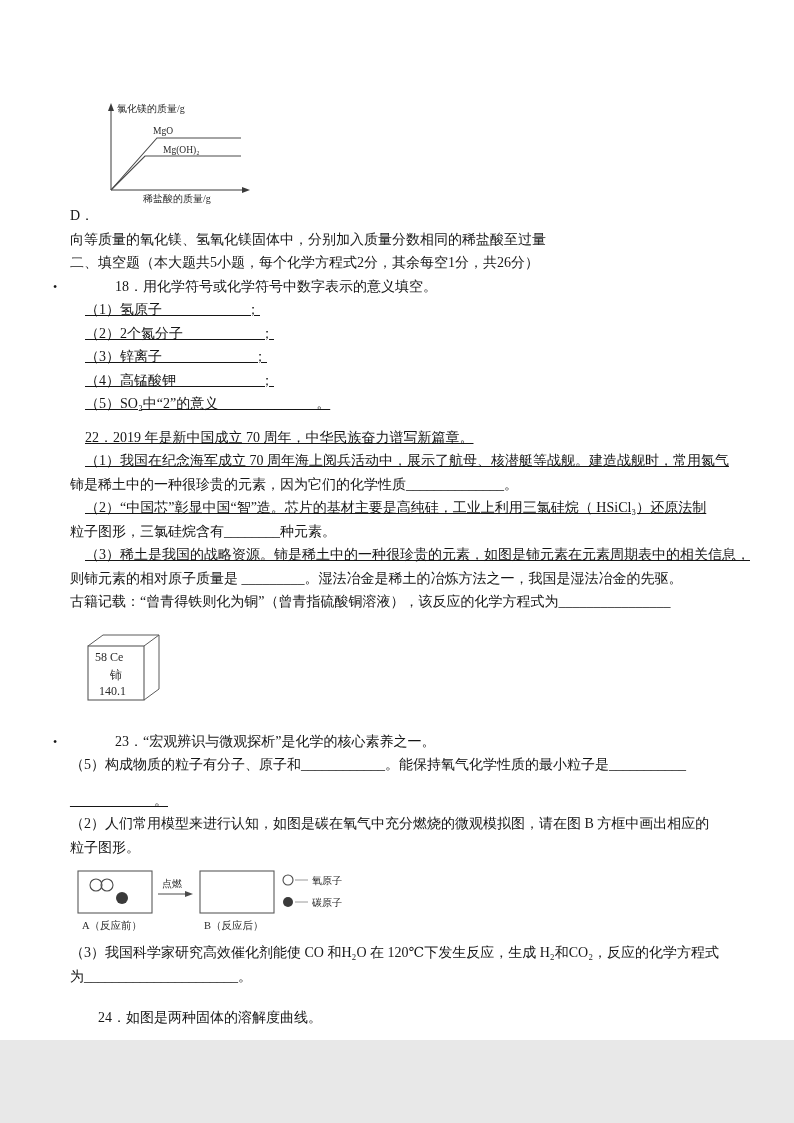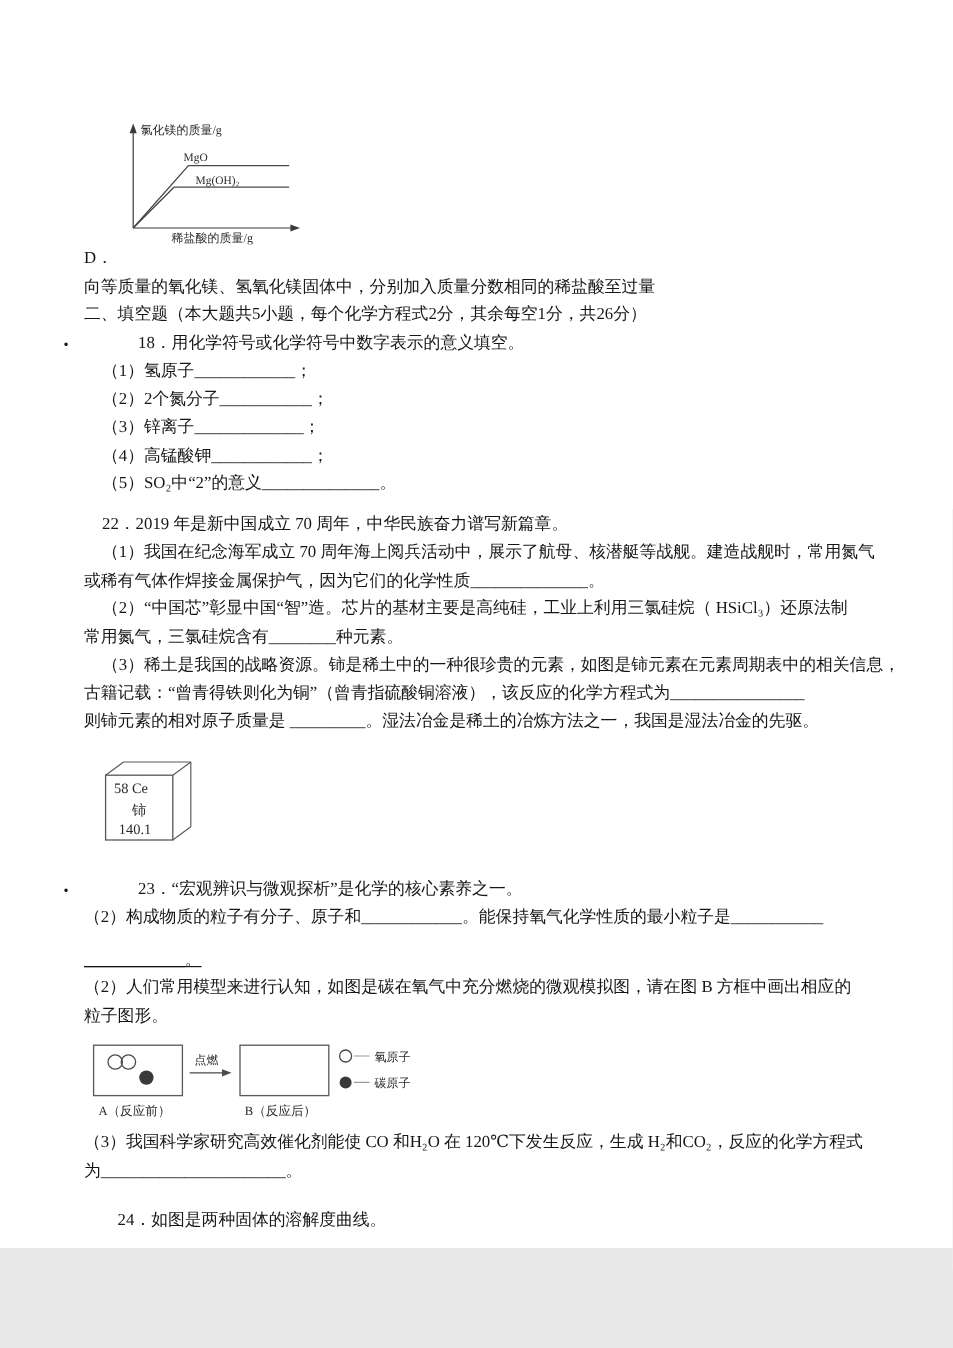--- a/index.html
+++ b/index.html
@@ -4,21 +4,21 @@
 <style>
   * { margin:0; padding:0; box-sizing:border-box; }
   html,body { background:#e8e8e8; }
   .page {
     width:794px; height:1040px; margin:0 auto; background:#ffffff; color:#161616;
     font-family:"Liberation Serif","DejaVu Serif",serif;
     font-size:14px; line-height:23.5px;
     padding:98px 70px 0 70px; position:relative; overflow:hidden;
   }
   .line { white-space:nowrap; }
-  .indent1 { padding-left:15px; }
+  .indent1 { padding-left:15px;text-decoration:underline; }
   .title-line { padding-left:45px; position:relative; }
   .bullet {
     position:absolute; left:-17px; top:1px; font-size:12px; color:#161616;
   }
   .graph-block { margin-left:25px; }
   .cube-block { margin-left:14px; margin-top:18px;text-align:center; }
   .q22-intro { margin-top:10px; }
   .q23-title { margin-top:26px; }
   .gap-top { margin-top:12px;text-decoration:underline; }
   .diagram-block { margin-left:6px; margin-top:4px;text-decoration:underline; }
@@ -61,46 +61,46 @@
     <span>18．用化学符号或化学符号中数字表示的意义填空。</span>
   </div>
   <div class="line indent1">（1）氢原子____________；</div>
   <div class="line indent1">（2）2个氮分子___________；</div>
   <div class="line indent1">（3）锌离子_____________；</div>
   <div class="line indent1">（4）高锰酸钾____________；</div>
   <div class="line indent1">（5）SO₂中“2”的意义______________。</div>
 
   <div class="line indent1 q22-intro">22．2019 年是新中国成立 70 周年，中华民族奋力谱写新篇章。</div>
   <div class="line indent1">（1）我国在纪念海军成立 70 周年海上阅兵活动中，展示了航母、核潜艇等战舰。建造战舰时，常用氮气</div>
-  <div class="line">或稀有气体作焊接金属保护气，因为它们的化学性质______________。</div>
+  <div class="line">铈是稀土中的一种很珍贵的元素，因为它们的化学性质______________。</div>
   <div class="line indent1">（2）“中国芯”彰显中国“智”造。芯片的基材主要是高纯硅，工业上利用三氯硅烷（ HSiCl₃）还原法制</div>
-  <div class="line">常用氮气，三氯硅烷含有________种元素。</div>
+  <div class="line">粒子图形，三氯硅烷含有________种元素。</div>
   <div class="line indent1">（3）稀土是我国的战略资源。铈是稀土中的一种很珍贵的元素，如图是铈元素在元素周期表中的相关信息，</div>
+  <div class="line">则铈元素的相对原子质量是 _________。湿法冶金是稀土的冶炼方法之一，我国是湿法冶金的先驱。</div>
   <div class="line">古籍记载：“曾青得铁则化为铜”（曾青指硫酸铜溶液），该反应的化学方程式为________________</div>
-  <div class="line">则铈元素的相对原子质量是 _________。湿法冶金是稀土的冶炼方法之一，我国是湿法冶金的先驱。</div>
 
   <div class="cube-block">
     <svg width="84" height="72" viewBox="0 0 84 72">
       <rect x="4" y="14" width="56" height="54" fill="none" stroke="#5a5a5a" stroke-width="1.1"></rect>
       <line x1="4" y1="14" x2="19" y2="3" stroke="#5a5a5a" stroke-width="1"></line>
       <line x1="60" y1="14" x2="75" y2="3" stroke="#5a5a5a" stroke-width="1"></line>
       <line x1="19" y1="3" x2="75" y2="3" stroke="#5a5a5a" stroke-width="1"></line>
       <line x1="75" y1="3" x2="75" y2="57" stroke="#5a5a5a" stroke-width="1"></line>
       <line x1="60" y1="68" x2="75" y2="57" stroke="#5a5a5a" stroke-width="1"></line>
       <text x="11" y="29" font-size="12">58  Ce</text>
       <text x="26" y="47" font-size="12">铈</text>
       <text x="15" y="63" font-size="12">140.1</text>
     </svg>
   </div>
 
   <div class="line title-line q23-title">
     <span class="bullet">•</span>
     <span>23．“宏观辨识与微观探析”是化学的核心素养之一。</span>
   </div>
-  <div class="line">（2）构成物质的粒子有分子、原子和____________。能保持氧气化学性质的最小粒子是___________</div>
+  <div class="line">（5）构成物质的粒子有分子、原子和____________。能保持氧气化学性质的最小粒子是___________</div>
   <div class="line gap-top">____________。</div>
   <div class="line">（2）人们常用模型来进行认知，如图是碳在氧气中充分燃烧的微观模拟图，请在图 B 方框中画出相应的</div>
   <div class="line">粒子图形。</div>
 
   <div class="diagram-block">
     <svg width="280" height="72" viewBox="0 0 280 72">
 
       <rect x="2" y="8" width="74" height="42" fill="none" stroke="#5a5a5a" stroke-width="1.1"></rect>
       <circle cx="20" cy="22" r="6" fill="none" stroke="#4a4a4a" stroke-width="1.1"></circle>
       <circle cx="31" cy="22" r="6" fill="none" stroke="#4a4a4a" stroke-width="1.1"></circle>

